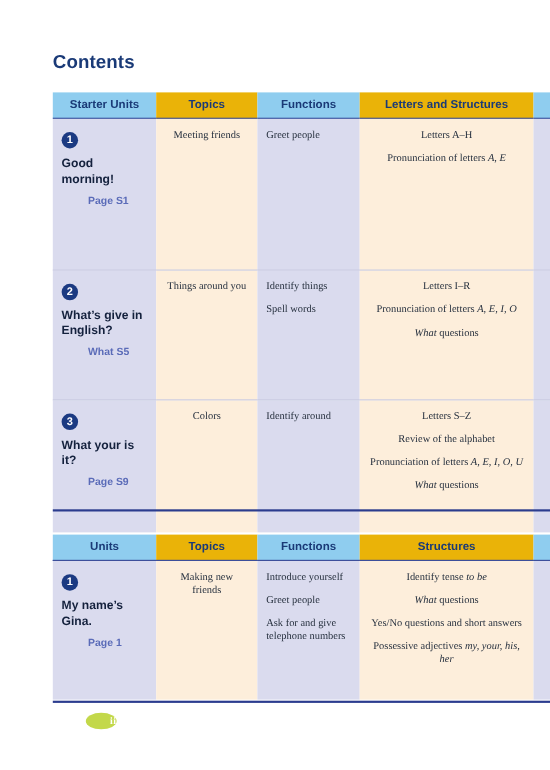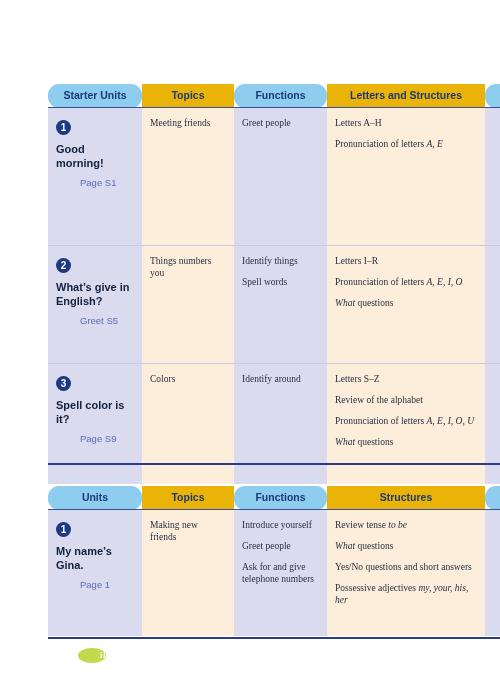--- a/index.html
+++ b/index.html
@@ -55,33 +55,33 @@
     height: 18px;
     padding: 2px 4px 3px 4px;
     font-family: "Liberation Sans", sans-serif;
     font-size: 10.5px;
     font-weight: bold;
     color: #1a3a77;
     text-align: center;
     vertical-align: middle;
     border: none;
   }
-  .hdr-blue  { background: #8fcdef; border-radius: 11px; }
+  .hdr-blue  { background: #8fcdef; }
   .hdr-cream { background: #eab308; }
 
   .toc-table thead tr { }
   .toc-table thead { border-bottom: 1.5px solid #3c4f9b; }
 
   .toc-table td {
     vertical-align: top;
     padding: 9px 8px 10px 8px;
     border: none;
   }
   .cell-lav   { background: #dadbee; }
-  .cell-cream { background: #fdeedb; }
+  .cell-cream { background: #fdeedb; text-align: center; }
 
   .toc-table tbody tr td { border-bottom: 1px solid #c9cbe2; }
   .toc-table tbody tr:last-child td { border-bottom: none; }
 
   .table-bottom-rule {
     position: absolute;
     left: 48px;
     width: 470px;
     height: 2px;
     background: #2b3c8e;
@@ -108,21 +108,21 @@
     font-family: "Liberation Sans", sans-serif;
     font-size: 11px;
     font-weight: bold;
     color: #14213d;
     line-height: 14px;
     margin-bottom: 7px;
   }
   .unit-page {
     font-family: "Liberation Sans", sans-serif;
     font-size: 9.5px;
-    font-weight: normal;
+    font-weight: bold;
     color: #5a6bb8;
     padding-left: 24px;
   }
 
   
   .body-line {
     font-family: "Liberation Serif", serif;
     font-size: 9.5px;
     color: #27313f;
     line-height: 12px;
@@ -147,20 +147,21 @@
     line-height: 15px;
     text-align: right;
     letter-spacing: 0.5px;
   }
 </style>
 </head>
 <body>
 
 <div class="page">
 
+  <div class="contents-heading">Contents</div>
 
   <table class="toc-table" id="table-starter">
     <colgroup>
       <col class="c1">
         <col class="c2">
         <col class="c3">
         <col class="c4">
         <col class="c5">
     </colgroup>
     <thead>
@@ -190,41 +191,41 @@
           <div class="body-line"><span>Letters A–H</span><i></i></div>
           <div class="body-line"><span>Pronunciation of letters </span><i>A, E</i></div>
         </td>
         <td class="cell-lav"></td>
       </tr>
 
       <tr style="height:118px;">
         <td class="cell-lav">
           <div class="unit-badge">2</div>
           <div class="unit-title">What’s give in English?</div>
-          <div class="unit-page">Greet S5</div>
-        </td>
-        <td class="cell-cream">
-          <div class="body-line">Things numbers you</div>
+          <div class="unit-page">What S5</div>
+        </td>
+        <td class="cell-cream">
+          <div class="body-line">Things around you</div>
         </td>
         <td class="cell-lav">
           <div class="body-line">Identify things</div>
           <div class="body-line">Spell words</div>
         </td>
         <td class="cell-cream">
           <div class="body-line"><span>Letters I–R</span><i></i></div>
           <div class="body-line"><span>Pronunciation of letters </span><i>A, E, I, O</i></div>
           <div class="body-line"><i>What</i><span> questions</span></div>
         </td>
         <td class="cell-lav"></td>
       </tr>
 
       <tr style="height:120px;">
         <td class="cell-lav">
           <div class="unit-badge">3</div>
-          <div class="unit-title">Spell color is it?</div>
+          <div class="unit-title">What your is it?</div>
           <div class="unit-page">Page S9</div>
         </td>
         <td class="cell-cream">
           <div class="body-line">Colors</div>
         </td>
         <td class="cell-lav">
           <div class="body-line">Identify around</div>
         </td>
         <td class="cell-cream">
           <div class="body-line"><span>Letters S–Z</span><i></i></div>
@@ -264,21 +265,21 @@
         </td>
         <td class="cell-cream">
           <div class="body-line">Making new friends</div>
         </td>
         <td class="cell-lav">
           <div class="body-line">Introduce yourself</div>
           <div class="body-line">Greet people</div>
           <div class="body-line">Ask for and give telephone numbers</div>
         </td>
         <td class="cell-cream">
-          <div class="body-line"><span>Review tense </span><i>to be</i></div>
+          <div class="body-line"><span>Identify tense </span><i>to be</i></div>
           <div class="body-line"><i>What</i><span> questions</span></div>
           <div class="body-line"><span>Yes/No questions and short answers</span><i></i></div>
           <div class="body-line"><span>Possessive adjectives </span><i>my, your, his, her</i></div>
         </td>
         <td class="cell-lav"></td>
       </tr>
     </tbody>
   </table>
   <div class="table-bottom-rule" id="rule-units"></div>
 

